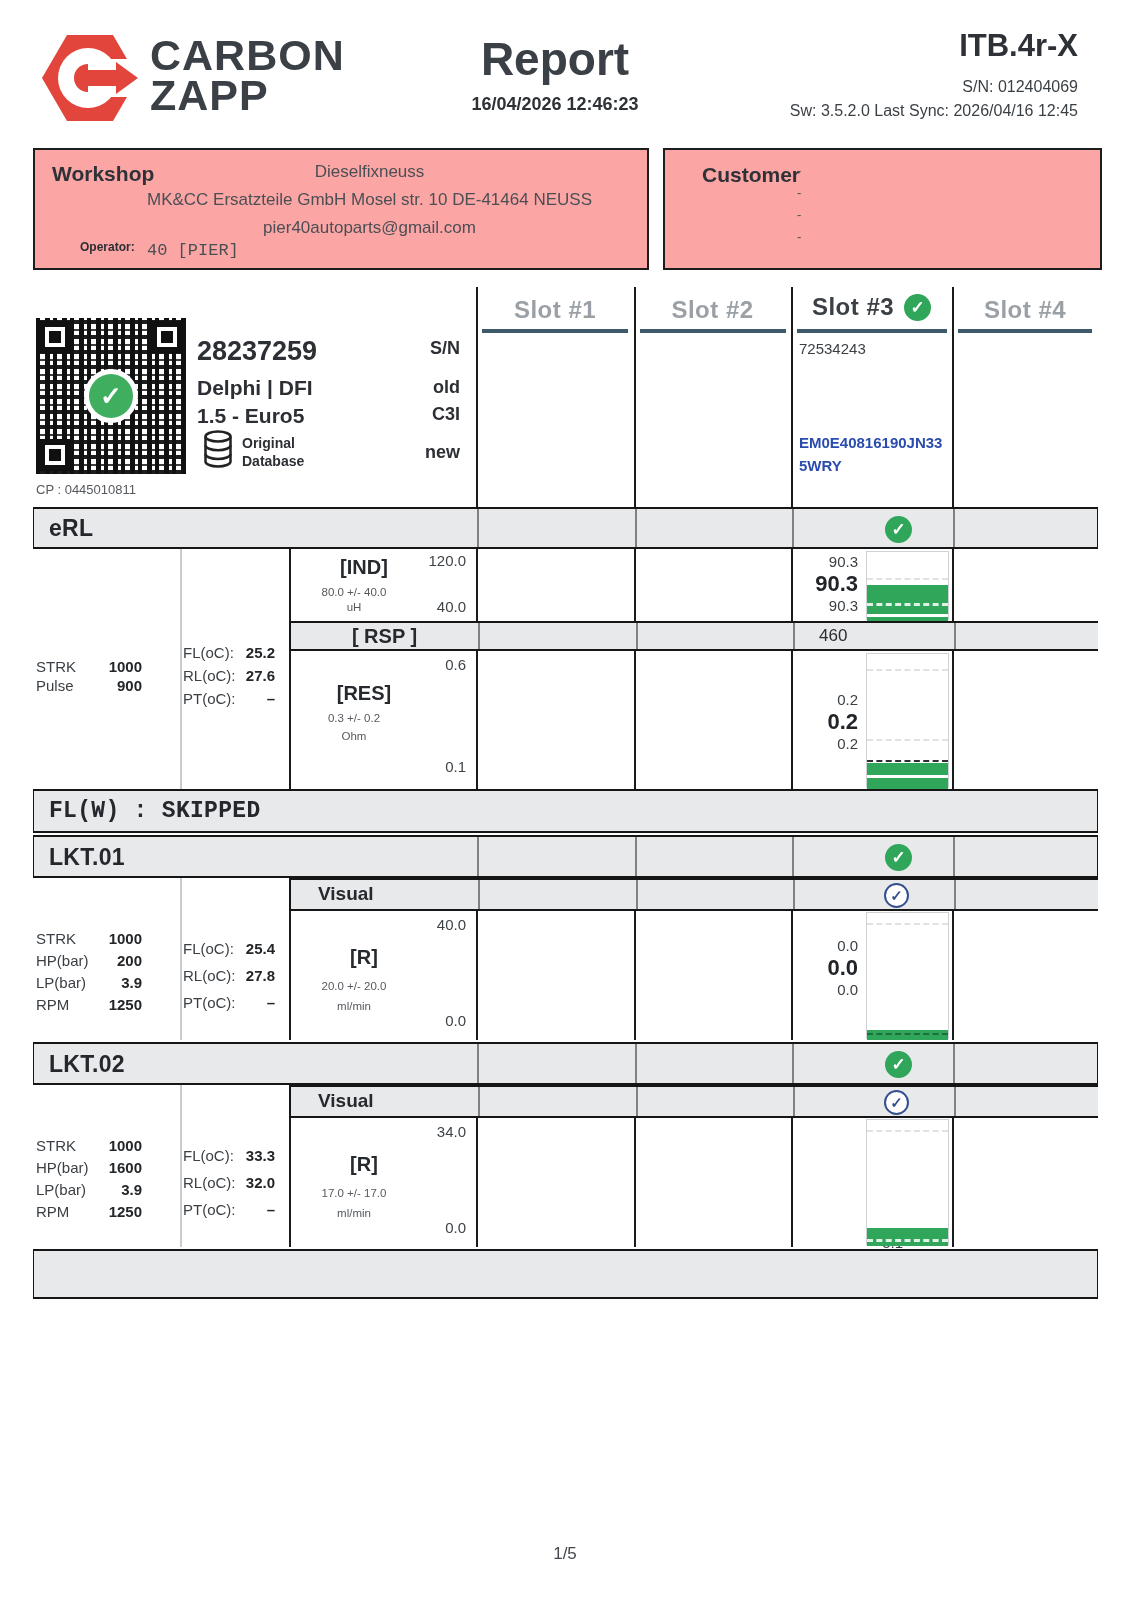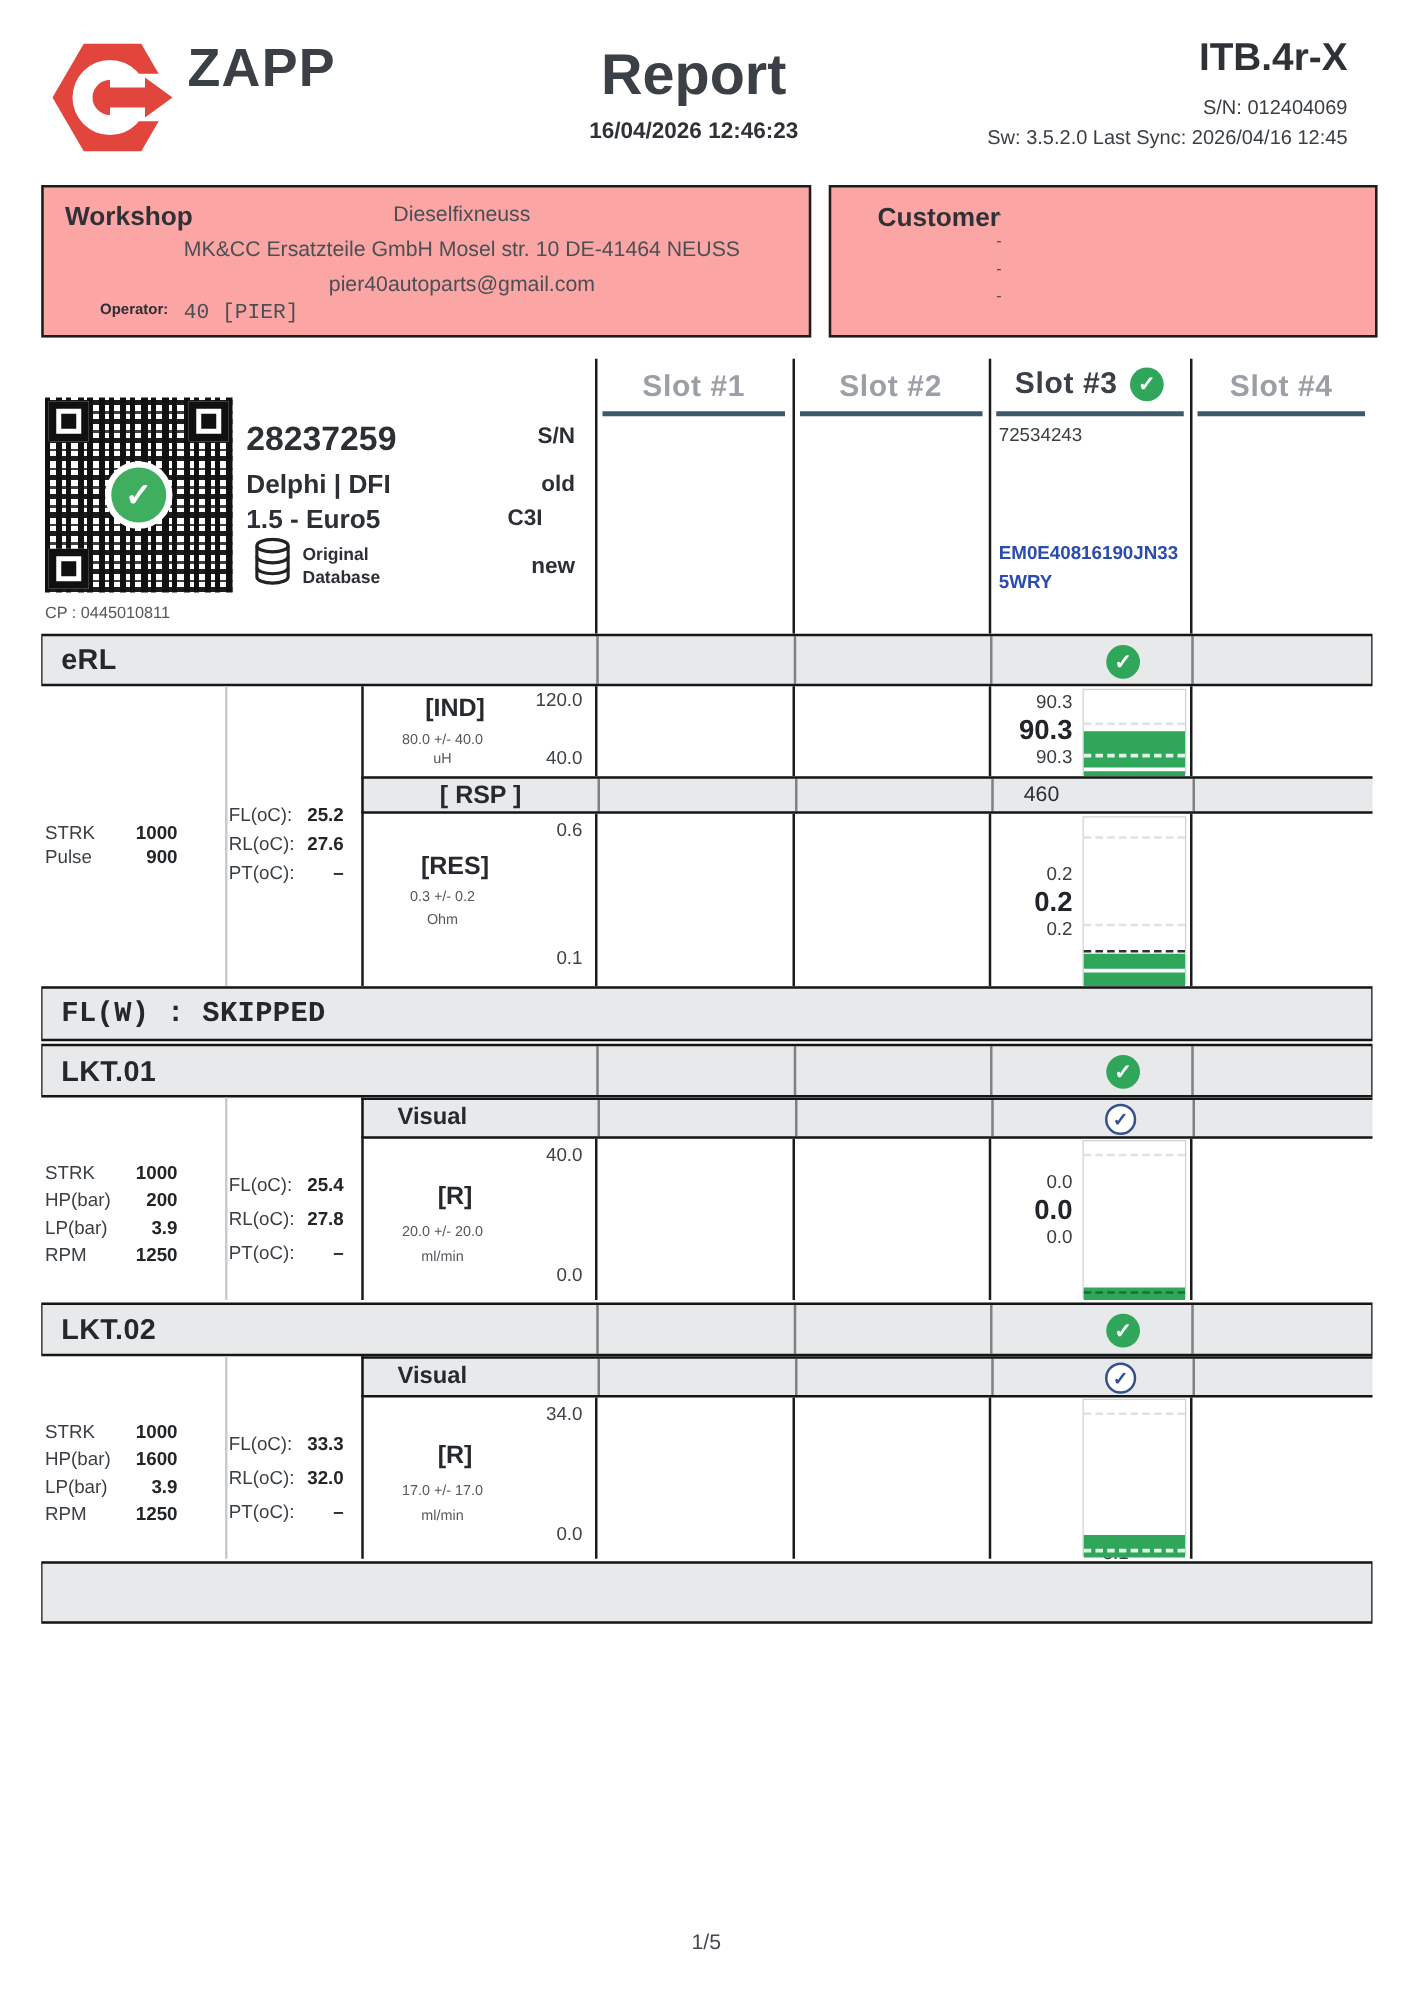--- a/index.html
+++ b/index.html
@@ -73,20 +73,21 @@
     <svg width="100" height="104" viewBox="0 0 100 104">
       <path d="M2 52 L27 9 H73 L98 52 L73 95 H27 Z" fill="#e2453b"></path>
       <circle cx="48" cy="52" r="30" fill="#ffffff"></circle>
       <circle cx="48" cy="52" r="14" fill="#e2453b"></circle>
       <rect x="48" y="33" width="52" height="38" fill="#ffffff"></rect>
       <rect x="48" y="44" width="32" height="16" fill="#e2453b"></rect>
       <polygon points="76,36 98,52 76,68" fill="#e2453b"></polygon>
     </svg>
   </div>
   <div class="abs brand" style="left:150px;top:36px;">
+    <div>CARBON</div>
     <div>ZAPP</div>
   </div>
   <div class="abs" style="left:400px;top:32px;width:310px;text-align:center;">
     <div class="rep-title">Report</div>
     <div class="rep-date" style="margin-top:8px;">16/04/2026 12:46:23</div>
   </div>
   <div class="abs" style="left:700px;top:28px;width:378px;text-align:right;">
     <div class="dev">ITB.4r-X</div>
     <div class="devsub" style="margin-top:14px;">S/N: 012404069</div>
     <div class="devsub" style="margin-top:6px;">Sw: 3.5.2.0 Last Sync: 2026/04/16 12:45</div>
@@ -149,21 +150,21 @@
       <path d="M2 12 v7 a10 4 0 0 0 20 0 v-7" fill="none" stroke="#222" stroke-width="2"></path>
       <path d="M2 19 v6 a10 4 0 0 0 20 0 v-6" fill="none" stroke="#222" stroke-width="2"></path>
     </svg>
   </div>
   <div class="abs b" style="left:242px;top:434px;font-size:14px;color:#2c2f34;line-height:18px;">
     <div>Original</div>
     <div>Database</div>
   </div>
   <div class="abs b" style="left:380px;top:338px;width:80px;text-align:right;font-size:18px;color:#2c2f34;">S/N</div>
   <div class="abs b" style="left:380px;top:377px;width:80px;text-align:right;font-size:18px;color:#2c2f34;">old</div>
-  <div class="abs b" style="left:380px;top:404px;width:80px;text-align:center;font-size:18px;color:#2c2f34;">C3I</div>
+  <div class="abs b" style="left:380px;top:404px;width:80px;text-align:right;font-size:18px;color:#2c2f34;">C3I</div>
   <div class="abs b" style="left:380px;top:442px;width:80px;text-align:right;font-size:18px;color:#2c2f34;">new</div>
 
   <div class="abs" style="left:799px;top:340px;font-size:15px;color:#3a3f44;">72534243</div>
   <div class="abs blue-code" style="left:799px;top:432px;width:150px;">EM0E40816190JN335WRY</div>
 
   <div class="gbar" style="top:507px;height:42px;">
     <div class="ttl">eRL</div>
     <div class="sep" style="left:443px;"></div>
       <div class="sep" style="left:601px;"></div>
     <div class="sep" style="left:758px;"></div>

